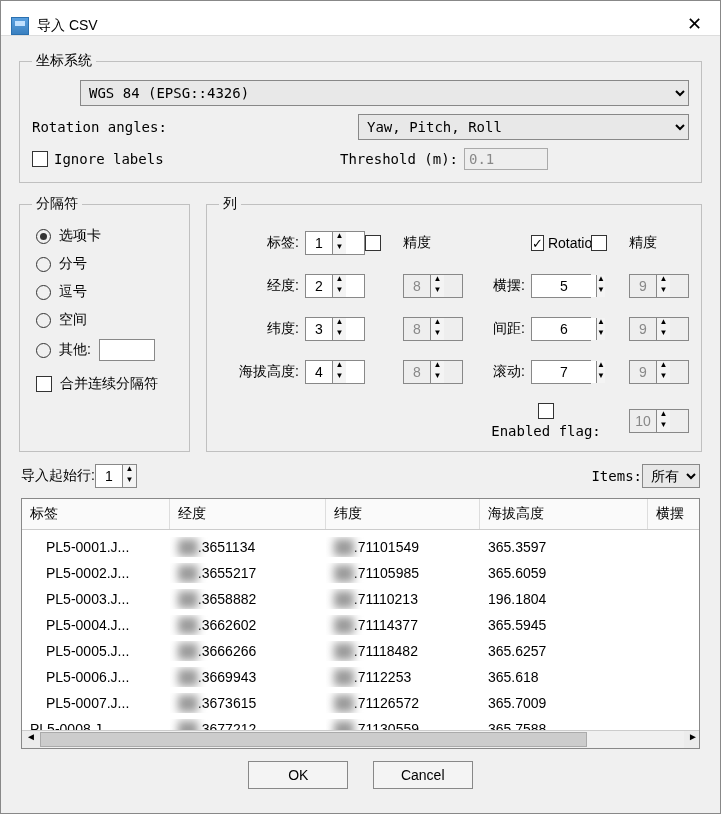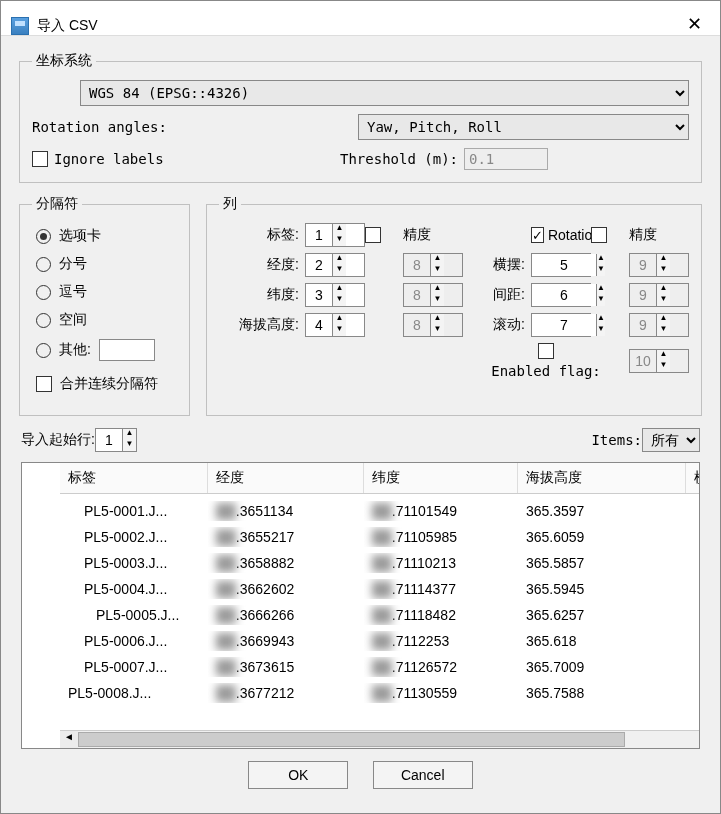--- a/index.html
+++ b/index.html
@@ -21,42 +21,42 @@
 .rad { width:15px; height:15px; border:1px solid #333; border-radius:50%; display:inline-flex; align-items:center; justify-content:center;}
 .rad.checked::after { content:""; width:7px; height:7px; background:#333; border-radius:50%;}
 .delim-row { display:flex; align-items:center; gap:8px; margin:4px 0 10px 4px; font-size:14px;}
 .spin { height:24px; border:1px solid #888; background:#fff; display:inline-flex; align-items:stretch;}
 .spin input { width: 26px; border:0; text-align:center; font-size:14px; outline:none; background:#fff; }
 .spin .arrows { width:14px; display:flex; flex-direction:column; border-left:1px solid #888;}
 .spin .arrows .a { flex:1; font-size:8px; text-align:center; line-height:1; cursor:pointer; background:#f4f4f4;}
 .spin.disabled { background:#eee; }
 .spin.disabled input { background:#eee; color:#888; }
 .spin.wide input { width: 64px; }
-.col-grid { display:grid; grid-template-columns: 86px 60px 38px 60px 68px 60px 38px 60px; row-gap:6px; align-items:center; font-size:14px;}
+.col-grid { display:grid; grid-template-columns: 86px 60px 38px 60px 68px 60px 38px 60px; row-gap:19px; align-items:center; font-size:14px;margin-top:8px;}
 .col-grid .lab { text-align:right; padding-right:6px; font-family:"Microsoft YaHei",sans-serif;}
 .col-grid .chkwrap { display:flex; align-items:center; gap:4px; justify-content:flex-start;}
 .two-cols { display:flex; gap:16px; align-items:stretch;}
 .two-cols > fieldset:first-child { width: 190px;}
 .two-cols > fieldset:last-child { flex:1;}
 .import-row { display:flex; align-items:center; margin:6px 2px; font-size:14px;}
 .import-row .mid { flex:1; }
 .items-select { height:24px; border:1px solid #888; background:#e8e8e8; font-size:14px; padding:0 4px;}
 .table-box { flex:1; border:1px solid #888; background:#fff; margin:4px 2px 0 2px; display:flex; flex-direction:column; overflow:hidden; min-height:240px;}
 .thead { display:flex; background:#fafafa; border-bottom:1px solid #ccc; font-size:14px; }
 .thead .th { padding:6px 8px; border-right:1px solid #ddd;}
 .trows { flex:1; overflow:hidden; padding:4px 0;}
 .trow { display:flex; font-size:14px; padding:3px 0;}
 .trow .td { padding:2px 8px; white-space:nowrap; overflow:hidden;}
 .c0 { width:148px;} .c1{width:156px;} .c2{width:154px;} .c3{width:168px;} .c4{width:54px;}
 .blur { filter: blur(4px); color:#999;}
 .hscroll { height:18px; background:#f0f0f0; border-top:1px solid #ccc; display:flex;}
 .hscroll .ar { width:18px; text-align:center; font-size:10px; background:#ececec;}
 .hscroll .track { flex:1; position:relative;}
 .hscroll .thumb { position:absolute; left:0; top:1px; bottom:1px; width:85%; background:#ccc; border:1px solid #aaa;}
-.table-middle { display:flex; flex:1; overflow:hidden;margin-left:38px;}
+.table-middle { display:flex; flex:1; overflow:hidden;}
 .table-cols { flex:1; display:flex; flex-direction:column;}
 .buttons { text-align:center; padding:12px 0 14px 0;}
 .buttons button { width:100px; height:28px; font-size:14px; margin:0 10px; background:#f4f4f4; border:1px solid #888; cursor:pointer;}
 .txtfield { width:56px; height:22px; border:1px solid #888; background:#fff;}
 .threshold { width:84px; height:22px; border:1px solid #aaa; background:#eee; color:#888; font-family:monospace; padding:0 4px; font-size:14px;}
 </style>
 </head>
 <body>
 
 <div class="window">
@@ -292,32 +292,32 @@
                 <span class="td c0" style="padding-left:24px;">PL5-0002.J...</span>
                 <span class="td c1"><span class="blur">██</span>.3655217</span>
                 <span class="td c2"><span class="blur">██</span>.71105985</span>
                 <span class="td c3">365.6059</span>
                 <span class="td c4"></span>
               </div>
               <div class="trow">
                 <span class="td c0" style="padding-left:24px;">PL5-0003.J...</span>
                 <span class="td c1"><span class="blur">██</span>.3658882</span>
                 <span class="td c2"><span class="blur">██</span>.71110213</span>
-                <span class="td c3">365.5857</span>
+                <span class="td c3">196.1804</span>
                 <span class="td c4"></span>
               </div>
               <div class="trow">
                 <span class="td c0" style="padding-left:24px;">PL5-0004.J...</span>
                 <span class="td c1"><span class="blur">██</span>.3662602</span>
                 <span class="td c2"><span class="blur">██</span>.71114377</span>
                 <span class="td c3">365.5945</span>
                 <span class="td c4"></span>
               </div>
               <div class="trow">
-                <span class="td c0" style="padding-left:36px;">PL5-0005.J...</span>
+                <span class="td c0" style="padding-left:24px;">PL5-0005.J...</span>
                 <span class="td c1"><span class="blur">██</span>.3666266</span>
                 <span class="td c2"><span class="blur">██</span>.71118482</span>
                 <span class="td c3">365.6257</span>
                 <span class="td c4"></span>
               </div>
               <div class="trow">
                 <span class="td c0" style="padding-left:24px;">PL5-0006.J...</span>
                 <span class="td c1"><span class="blur">██</span>.3669943</span>
                 <span class="td c2"><span class="blur">██</span>.7112253</span>
                 <span class="td c3">365.618</span>

